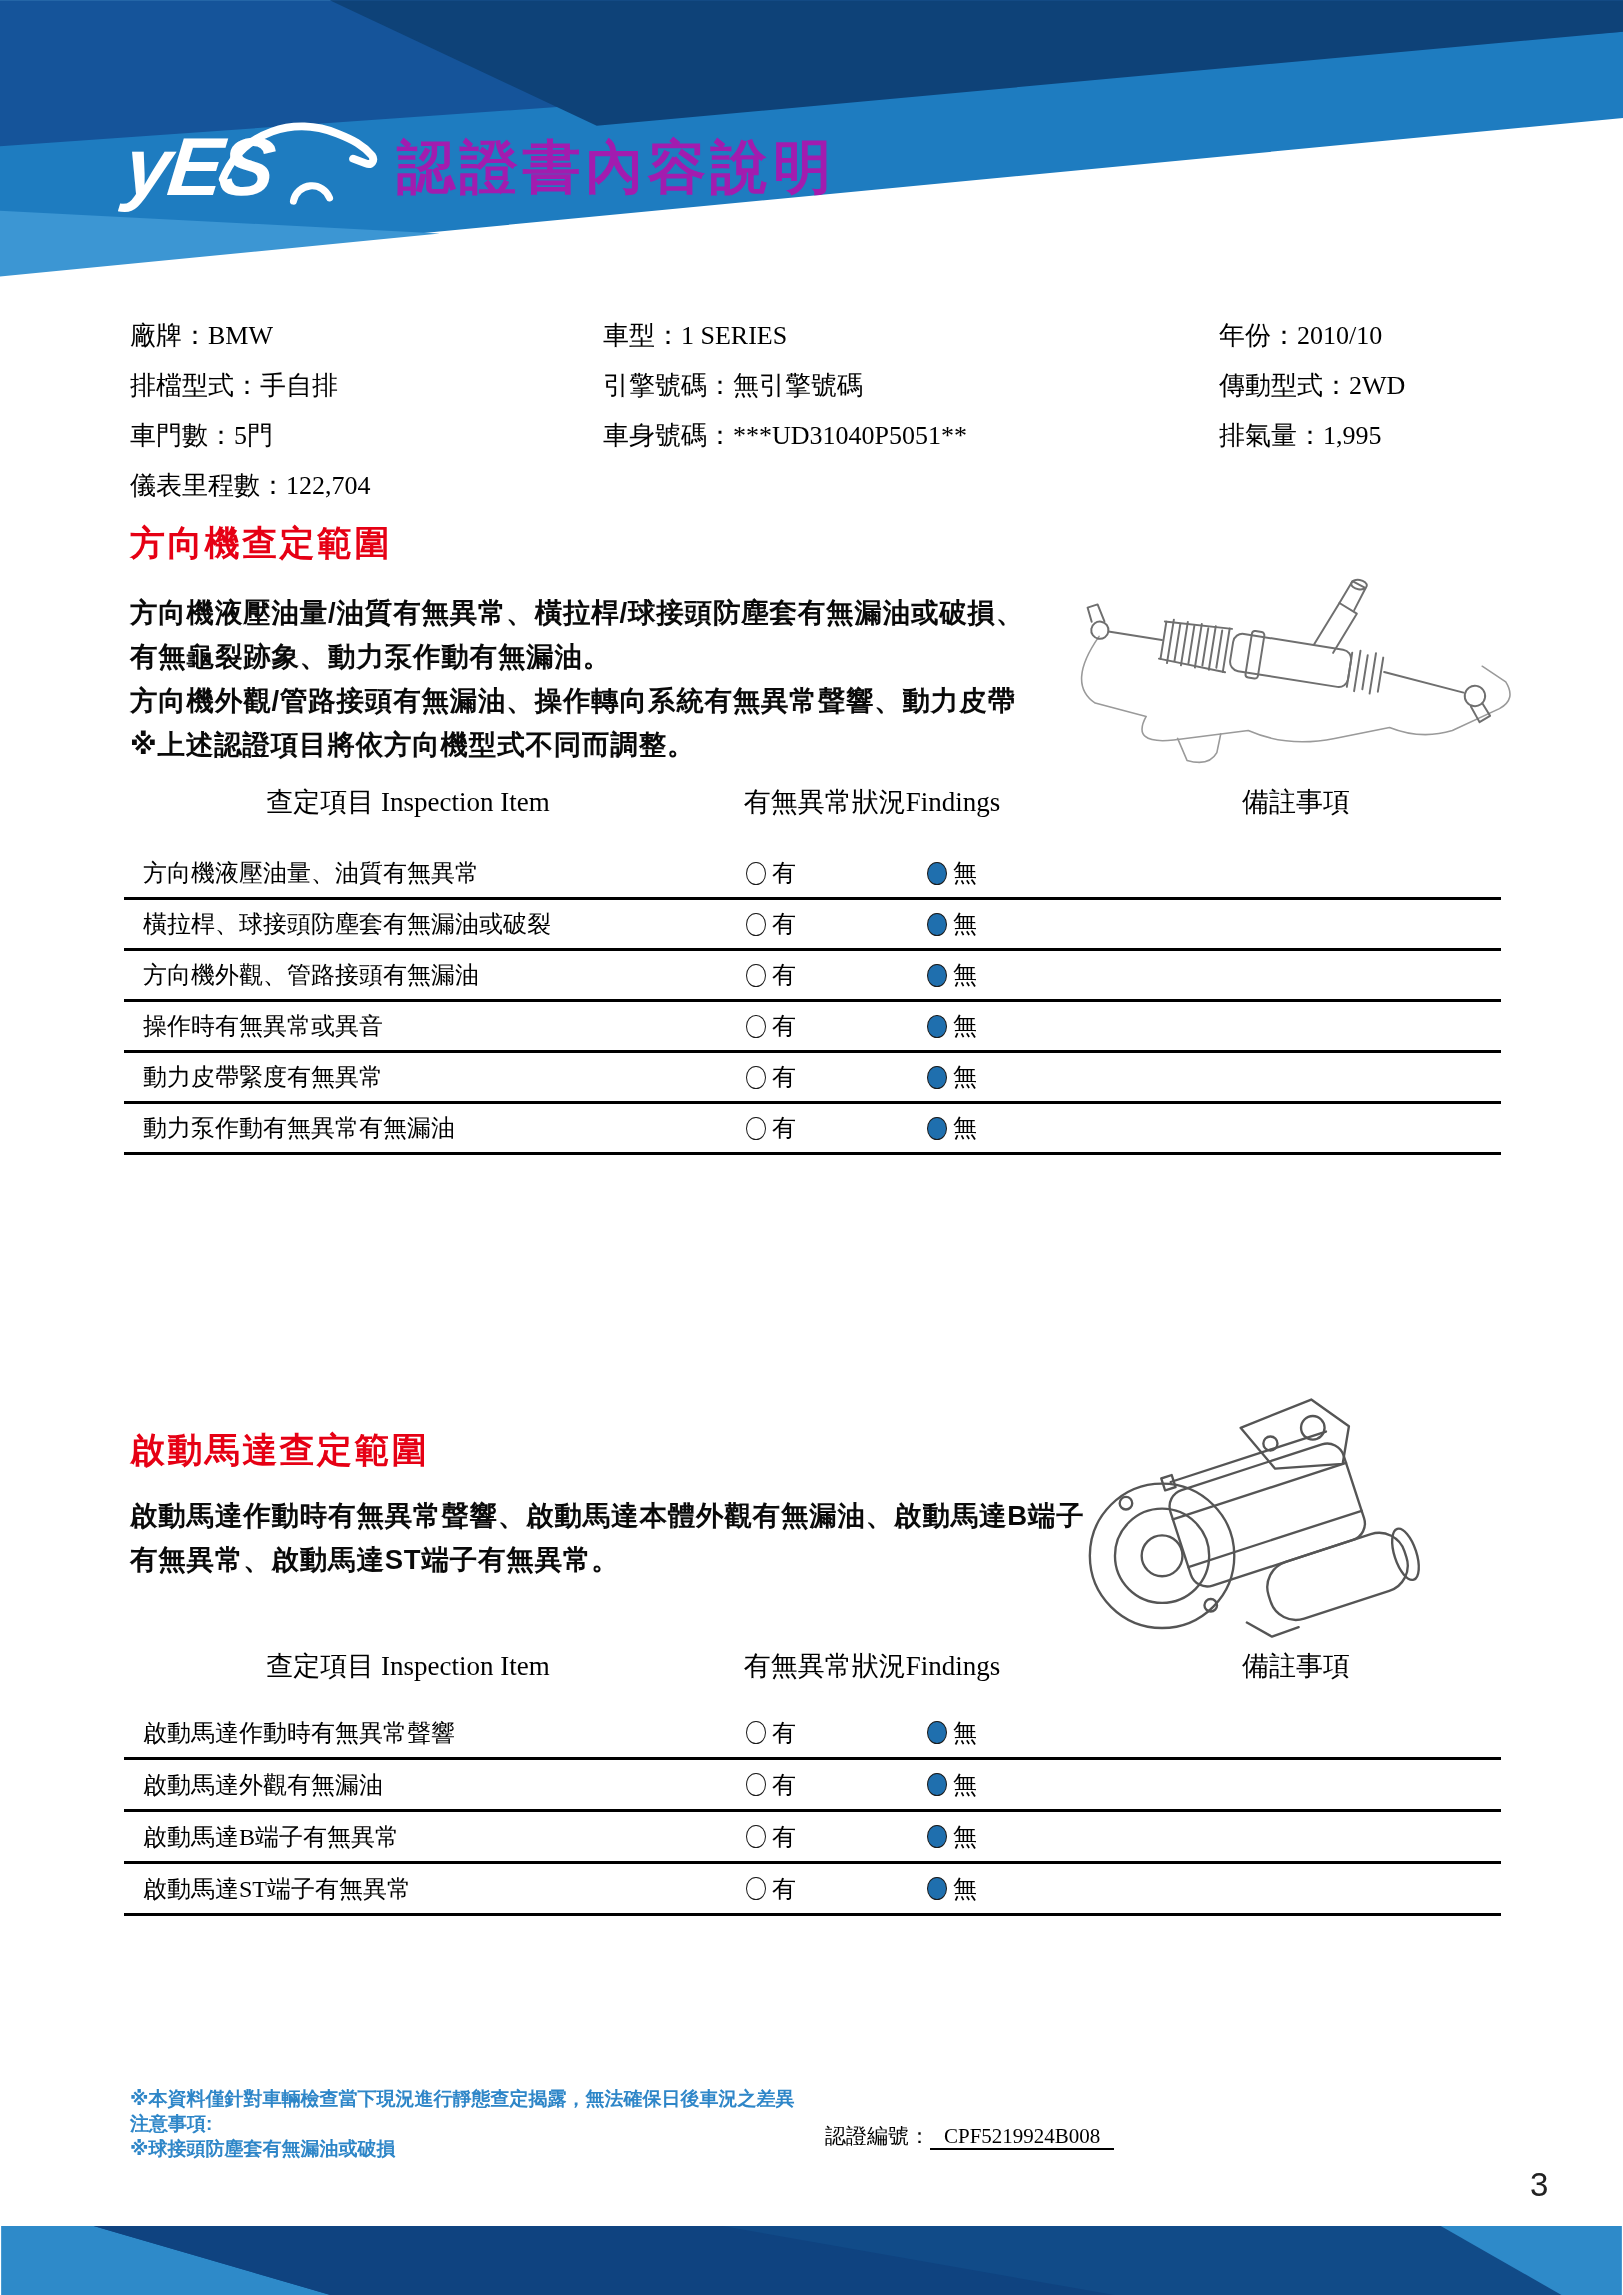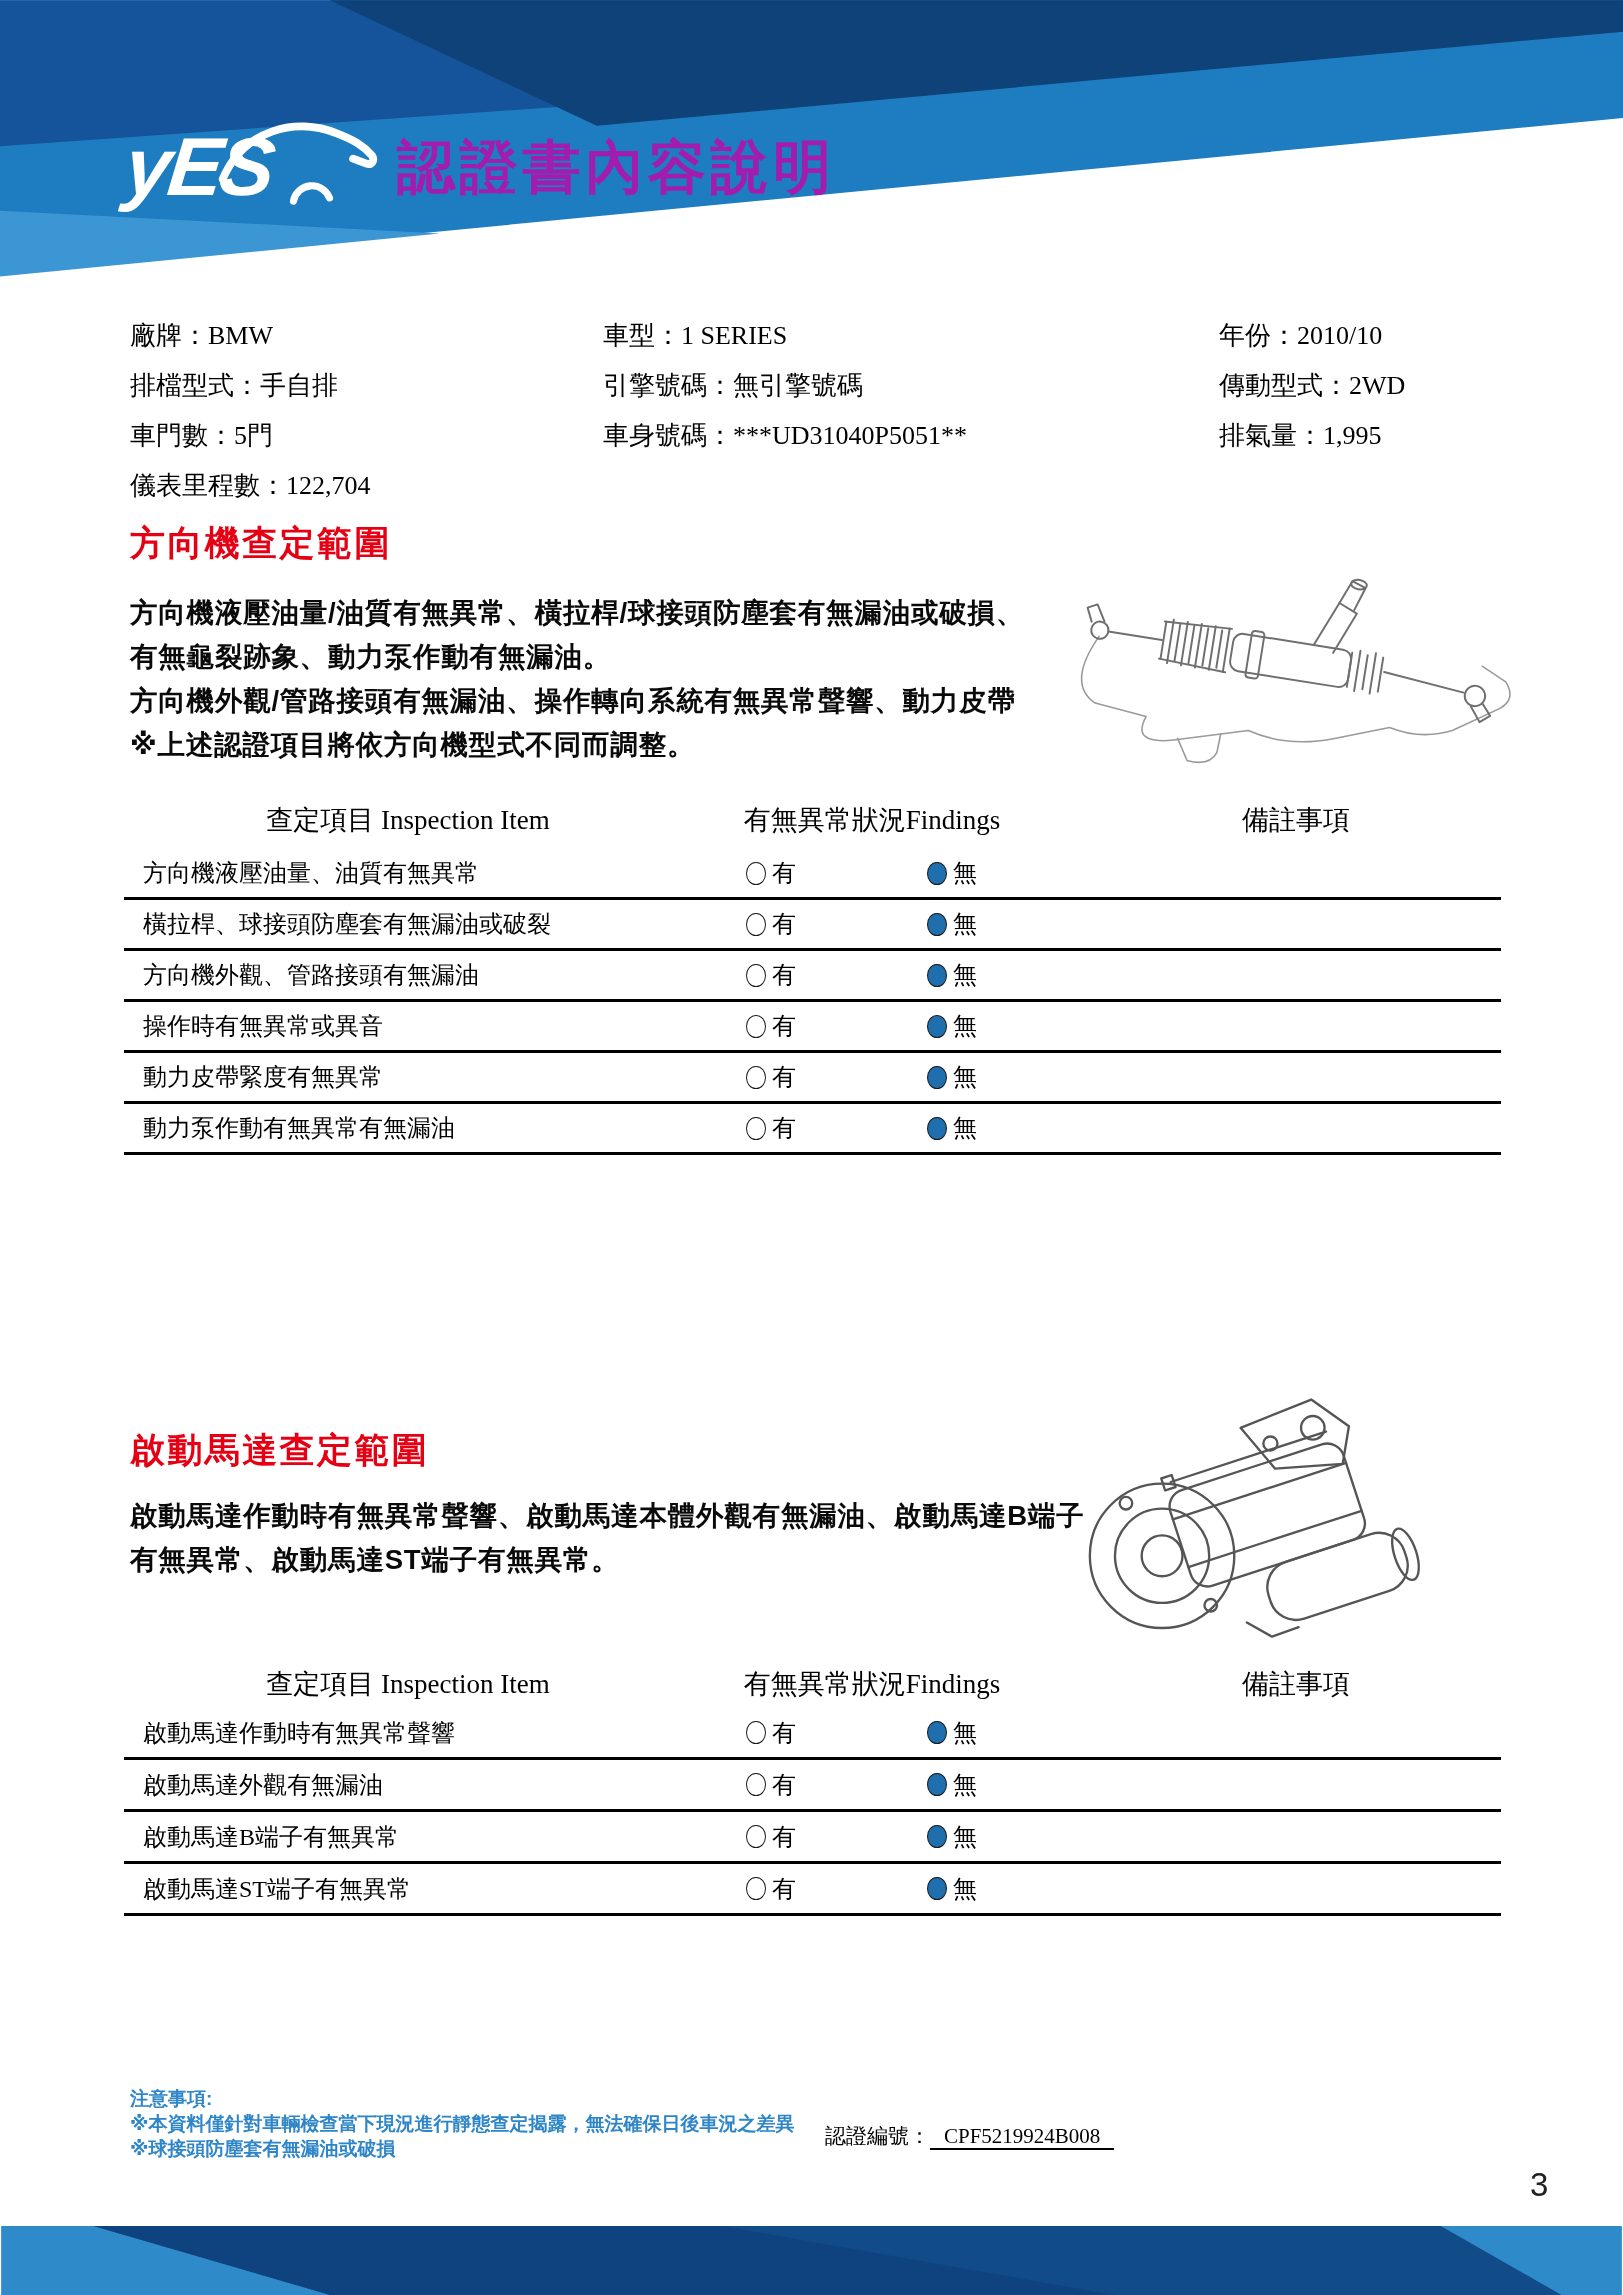--- a/index.html
+++ b/index.html
@@ -18,21 +18,21 @@
   
   .vline{display:block;height:50px;line-height:50px;font-size:26px;white-space:nowrap;}
 
   
   .sec-title{font-weight:700;font-size:35px;letter-spacing:2.4px;color:#E60014;line-height:1;}
   .desc-line{display:block;height:44px;line-height:44px;font-weight:700;font-size:27.5px;color:#0a0a0a;
              letter-spacing:0.8px;white-space:nowrap;}
 
   
   .thead{height:35px;}
-  .thead span{position:absolute;transform:translateX(-50%);font-size:27px;white-space:nowrap;margin-top:18px;}
+  .thead span{position:absolute;transform:translateX(-50%);font-size:27px;white-space:nowrap;}
   .tbl{border-top:0;text-align:center;}
   .trow{position:relative;border-bottom:3.9px solid #000;}
   .t1 .trow{height:48px;}
   .t2 .trow{height:49px;}
   .titem{position:absolute;left:19px;top:0;height:100%;display:flex;align-items:center;
          font-size:24px;white-space:nowrap;}
   .opt{position:absolute;top:0;height:100%;display:flex;align-items:center;gap:6.3px;}
   .radio{display:inline-block;width:19.6px;height:23px;border:1.6px solid #1a1a1a;border-radius:50%;
          background:#fff;box-sizing:border-box;}
   .radio.checked{background:#1F6FAE;}
@@ -281,22 +281,22 @@
         </span>
       <span class="opt" style="left:803px;">
           <i class="radio checked"></i>
           <span class="olabel">無</span>
         </span>
       <span class="remark-cell"></span>
     </div>
   </div>
 
   <div class="abs" style="left:130px;top:2086px;">
+    <span class="note-line">※本資料僅針對車輛檢查當下現況進行靜態查定揭露，無法確保日後車況之差異</span>
     <span class="note-line">注意事項:</span>
-    <span class="note-line">※本資料僅針對車輛檢查當下現況進行靜態查定揭露，無法確保日後車況之差異</span>
     <span class="note-line">※球接頭防塵套有無漏油或破損</span>
   </div>
 
   <div class="abs cert" style="left:825px;top:2122px;">
     <span>認證編號：</span><span class="num">CPF5219924B008</span>
   </div>
 
   <div class="abs pagenum" style="left:1530px;top:2166px;">3</div>
 
   <svg class="abs" style="left:0;top:2226px;" width="1623" height="69" viewBox="0 0 2067 88">

